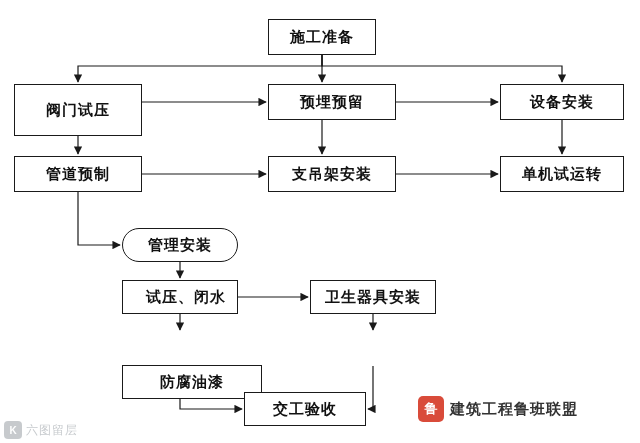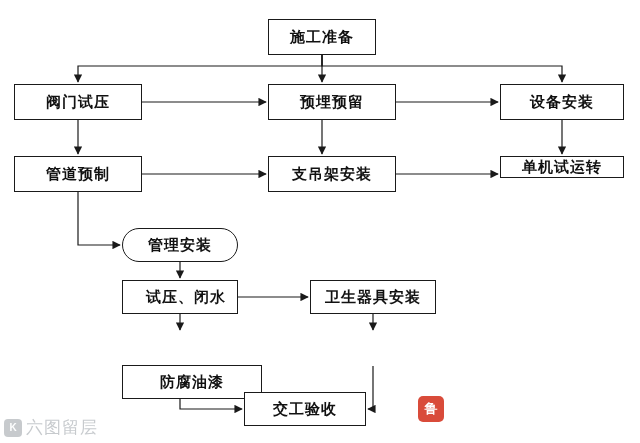--- a/index.html
+++ b/index.html
@@ -78,21 +78,21 @@
     background: #9aa0a6;
     color: #ffffff;
     font-size: 10px;
     font-weight: bold;
     display: flex;
     align-items: center;
     justify-content: center;
   }
   .corner-text {
     color: #9aa0a6;
-    font-size: 17px;
+    font-size: 12px;
     letter-spacing: 1px;
   }
 </style>
 </head>
 <body>
 
 <div id="canvas">
 
   <svg id="flow-svg" viewBox="0 0 640 443">
     <defs>
@@ -127,45 +127,46 @@
       <path d="M 373 314 L 373 330"></path>
 
       <path d="M 180 366 L 180 409 L 242 409"></path>
 
       <path d="M 373 366 L 373 409 L 368 409"></path>
     </g>
   </svg>
 
   <div class="node" style="left:268px; top:12px; width:108px; height:36px;margin-top:7px;">施工准备</div>
 
-  <div class="node" style="left:14px; top:84px; width:128px; height:36px;">阀门试压</div>
+  <div class="node" style="left:14px; top:84px; width:128px; height:52px;">阀门试压</div>
 
   <div class="node" style="left:268px; top:84px; width:128px; height:36px;">预埋预留</div>
 
   <div class="node" style="left:500px; top:84px; width:124px; height:36px;">设备安装</div>
 
   <div class="node" style="left:14px; top:156px; width:128px; height:36px;">管道预制</div>
 
   <div class="node" style="left:268px; top:156px; width:128px; height:36px;">支吊架安装</div>
 
-  <div class="node" style="left:500px; top:156px; width:124px; height:22px;font-family:Liberation Mono, monospace;">单机试运转</div>
+  <div class="node" style="left:500px; top:156px; width:124px; height:36px;font-family:Liberation Mono, monospace;">单机试运转</div>
 
   <div class="node" style="left:122px; top:228px; width:116px; height:34px;border-radius:17px;">管理安装</div>
 
   <div class="node" style="left:122px; top:280px; width:116px; height:34px;padding-left:12px;">试压、闭水</div>
 
   <div class="node" style="left:310px; top:280px; width:126px; height:34px;">卫生器具安装</div>
 
   <div class="node" style="left:122px; top:332px; width:140px; height:34px;margin-top:33px;">防腐油漆</div>
 
 
   <div class="node" style="left:244px; top:392px; width:122px; height:34px;">交工验收</div>
 
   <div class="watermark" style="left:418px; top:396px;">
     <div class="wm-logo">鲁</div>
+    <div class="wm-text">建筑工程鲁班联盟</div>
   </div>
 
   <div class="corner-wm">
     <div class="corner-logo">K</div>
     <div class="corner-text">六图留层</div>
   </div>
 
 </div>
 
 </body></html>

